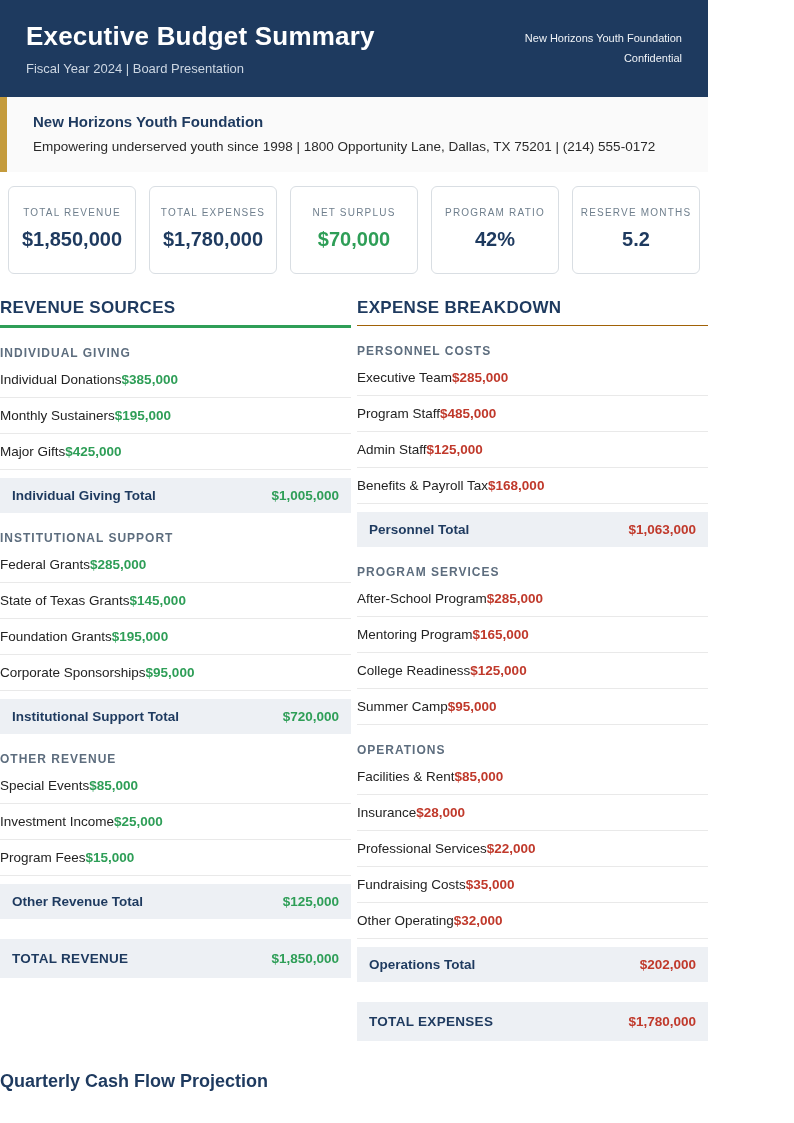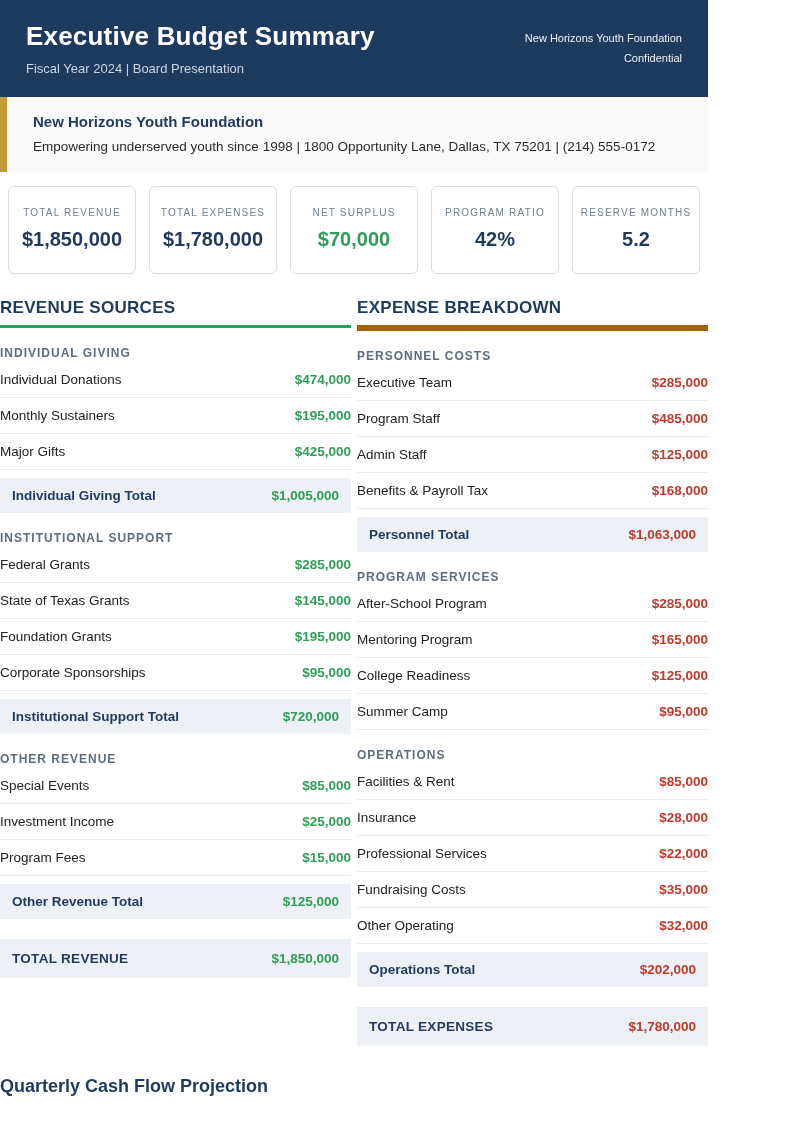--- a/index.html
+++ b/index.html
@@ -37,27 +37,27 @@
   .card-value.surplus { color: #2e9e57; text-align: center; }
 
   
   .cols { display: flex; gap: 6px; margin-top: 24px; }
   .col { flex: 1; min-width: 0; }
   .sec-title {
     font-size: 17px; font-weight: bold; color: #1e3a5f;
     letter-spacing: 0.3px; padding-bottom: 7px;
   }
   .sec-title.rev { border-bottom: 3px solid #2e9e57; }
-  .sec-title.exp { border-bottom: 6px solid #a16207; }
+  .sec-title.exp { border-bottom: 1px solid #a16207; }
   .group-title {
     font-size: 12px; font-weight: bold; color: #5d6d7e;
     letter-spacing: 1px; margin: 18px 0 2px;
   }
   .row {
-    display: flex; justify-content: space-between; align-items: center;
+    display: flex; align-items: center;
     padding: 10px 0; border-bottom: 1px solid #e9e9e9; font-size: 13.5px;
   }
   .row .lbl { color: #232323; }
   .amt { font-weight: bold; }
   .amt.green { color: #2e9e57; }
   .amt.red { color: #c0392b; }
   .total-row {
     display: flex; justify-content: space-between; align-items: flex-end;
     background: #edf0f4; padding: 10px 12px; margin-top: 8px;
     font-size: 13.5px; font-weight: bold;
@@ -114,21 +114,21 @@
   </div>
 
   <div class="cols">
 
     <section class="col">
       <h2 class="sec-title rev">REVENUE SOURCES</h2>
 
       <div class="group-title">INDIVIDUAL GIVING</div>
       <div class="row">
         <span class="lbl">Individual Donations</span>
-        <span class="amt green">$474,000</span>
+        <span class="amt green">$385,000</span>
       </div>
       <div class="row">
         <span class="lbl">Monthly Sustainers</span>
         <span class="amt green">$195,000</span>
       </div>
       <div class="row">
         <span class="lbl">Major Gifts</span>
         <span class="amt green">$425,000</span>
       </div>
       <div class="total-row">

